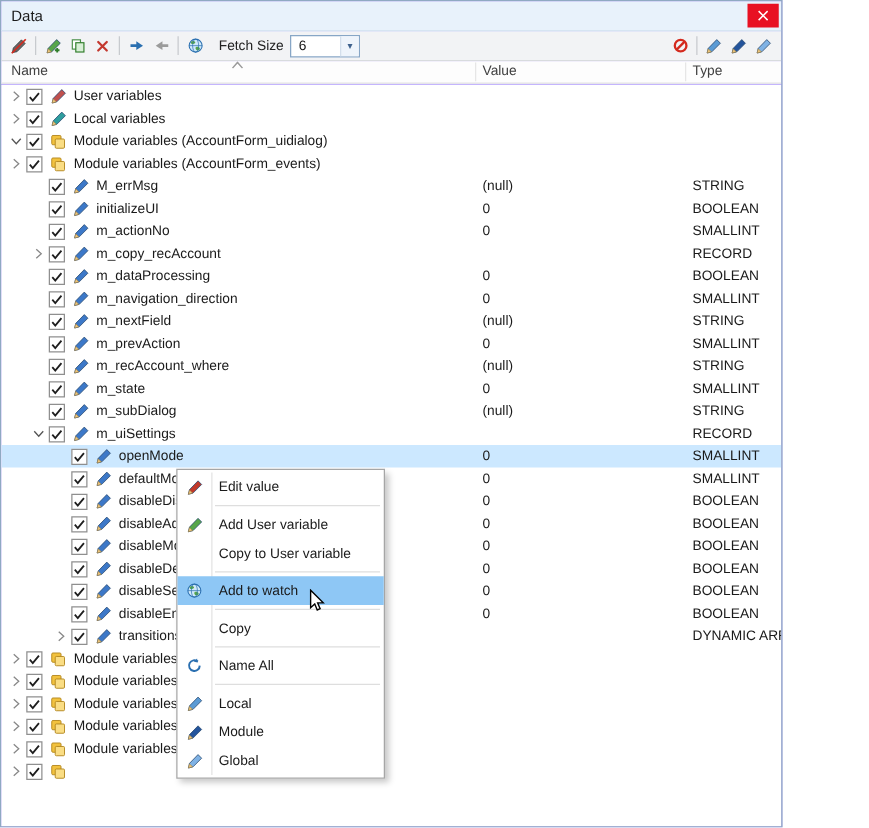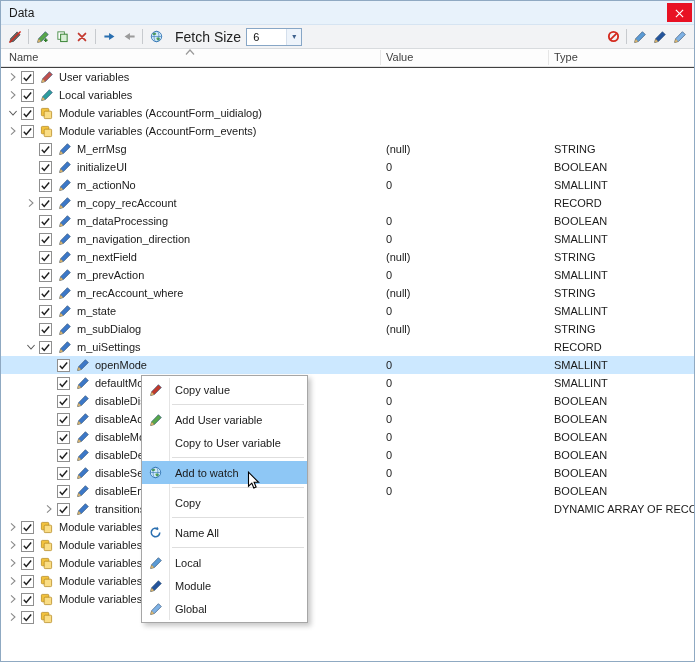--- a/index.html
+++ b/index.html
@@ -1,26 +1,26 @@
 <!DOCTYPE html>
 <html><head>
 <meta charset="utf-8">
 <style>
   *{margin:0;padding:0;box-sizing:border-box}
   html,body{width:695px;height:662px;background:#fff;font-family:"Liberation Sans",sans-serif;}
-  .window{position:relative;width:695px;height:662px;border:1px solid #8fa9c2;background:#404040;overflow:hidden}
+  .window{position:relative;width:626px;height:662px;border:1px solid #8fa9c2;background:#c4b5fd;overflow:hidden}
   
   .titlebar{height:24px;background:#e8f2fb;border-bottom:1px solid #d6e4f2;display:flex;align-items:center;padding-left:8px;position:relative}
   .title{font-size:12px;color:#1a1a1a}
   .closebtn{position:absolute;right:2px;top:2px;width:25px;height:19px;background:#e81123;display:flex;align-items:center;justify-content:center;cursor:pointer}
   
   .toolbar{height:24px;background:#f2f3f5;border-bottom:1px solid #d8dbde;display:flex;align-items:center;padding:0 4px}
   .tb-ic{width:20px;height:20px;display:inline-flex;align-items:center;justify-content:center;flex:none}
   .tb-sep{width:1px;height:15px;background:#c7cace;margin:0 3px;flex:none}
-  .tb-label{font-size:14px;color:#222;margin:0 5px 0 9px;flex:none}
+  .tb-label{font-size:11px;color:#222;margin:0 5px 0 9px;flex:none}
   .combo{width:56px;height:18px;background:#fff;border:1px solid #87a6c6;display:flex;align-items:center;font-size:11px;color:#111;position:relative;padding-left:6px;flex:none}
   .combo .arrow{position:absolute;right:0;top:0;width:15px;height:100%;display:flex;align-items:center;justify-content:center;border-left:1px solid #d4dfec;background:#eef4fb;font-size:8px;color:#3e618d}
   .tb-spring{flex:1}
   
   .header{height:18px;position:relative;background:#fdfdfd;border-bottom:1px solid #e3e3e3;font-size:11px;color:#404040}
   .header .h{position:absolute;top:2px}
   .h-name{left:8px}.h-value{left:385px}.h-type{left:553px}
   .h-line{position:absolute;top:1px;bottom:1px;width:1px;background:#e6e6e6}
   .sort{position:absolute;left:184px;top:0;line-height:0}
   
@@ -766,21 +766,21 @@
     </div>
 
   <div class="menu" id="menu">
       <div class="m-item">
         <span class="m-ic">
           <svg viewBox="0 0 15 15" width="14" height="14">
             <path d="M10.1 1.8l3.1 3.1-7.4 7.4-4 1 1-4z" fill="#c0392b" stroke="#2d4e74" stroke-width="0.7" stroke-linejoin="round"></path>
             <path d="M1.8 13.3l1-3.6 2.6 2.6z" fill="#eec77f" stroke="#a07f40" stroke-width="0.5"></path>
           </svg>
         </span>
-        <span class="m-lb">Copy value</span>
+        <span class="m-lb">Edit value</span>
       </div>
       <div class="m-sep"></div>
       <div class="m-item">
         <span class="m-ic">
           <svg viewBox="0 0 15 15" width="14" height="14">
             <path d="M10.1 1.8l3.1 3.1-7.4 7.4-4 1 1-4z" fill="#57a64a" stroke="#2d4e74" stroke-width="0.7" stroke-linejoin="round"></path>
             <path d="M1.8 13.3l1-3.6 2.6 2.6z" fill="#eec77f" stroke="#a07f40" stroke-width="0.5"></path>
           </svg>
         </span>
         <span class="m-lb">Add User variable</span>

